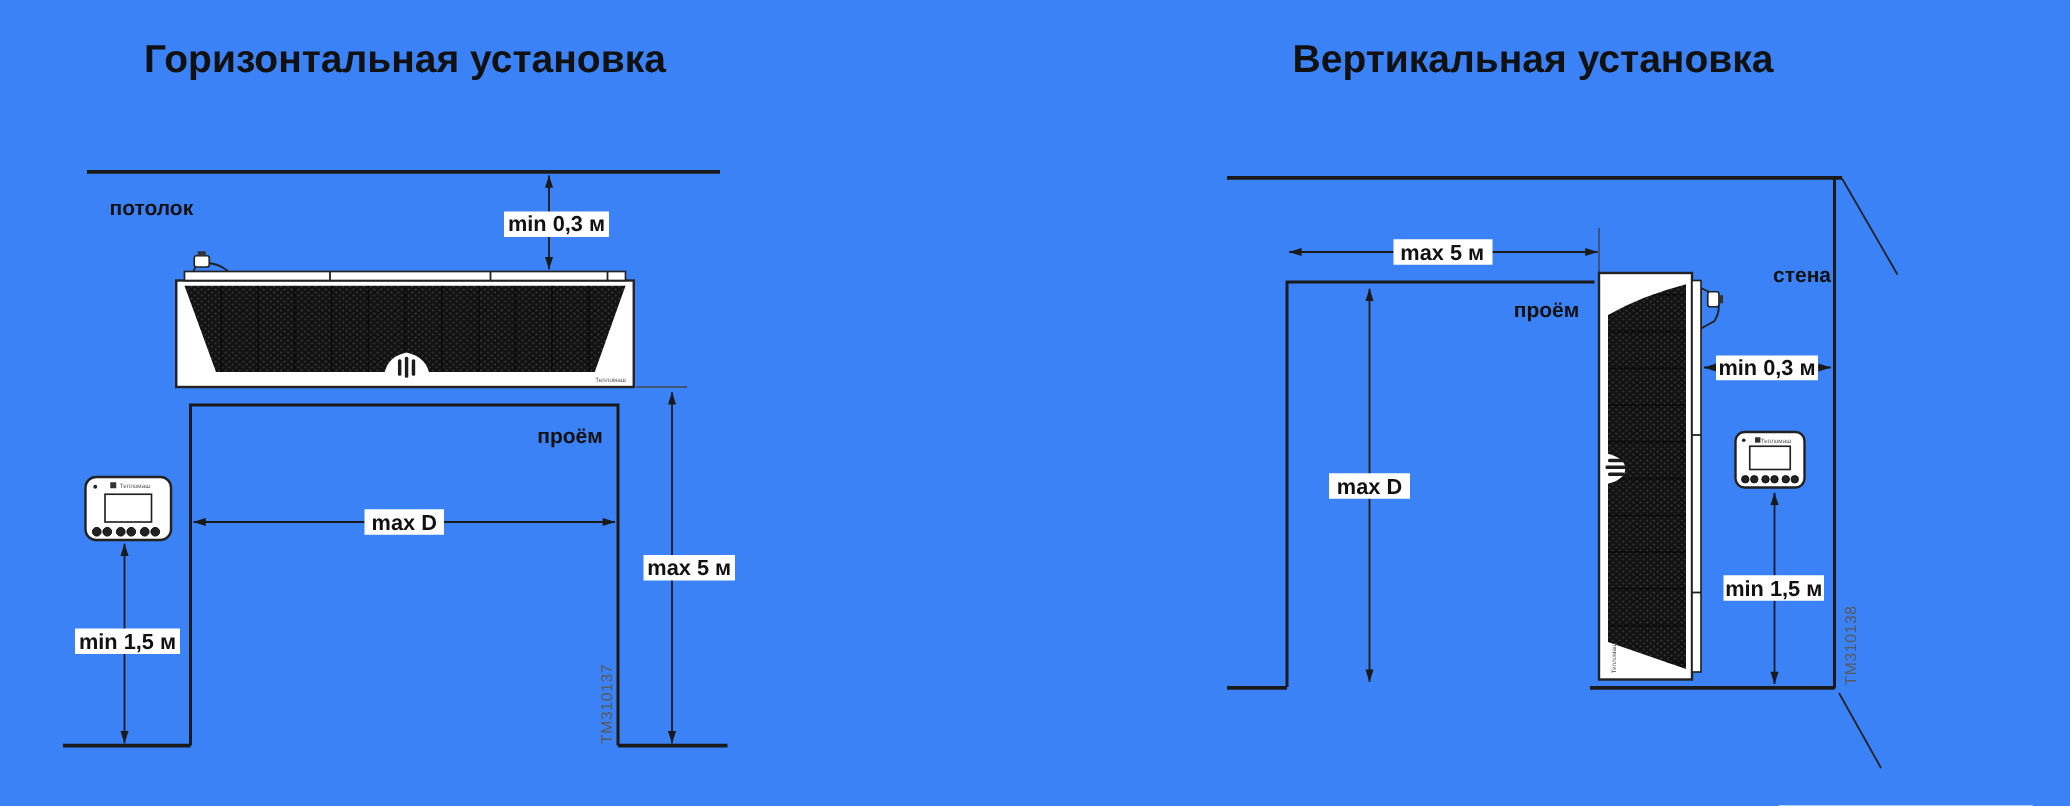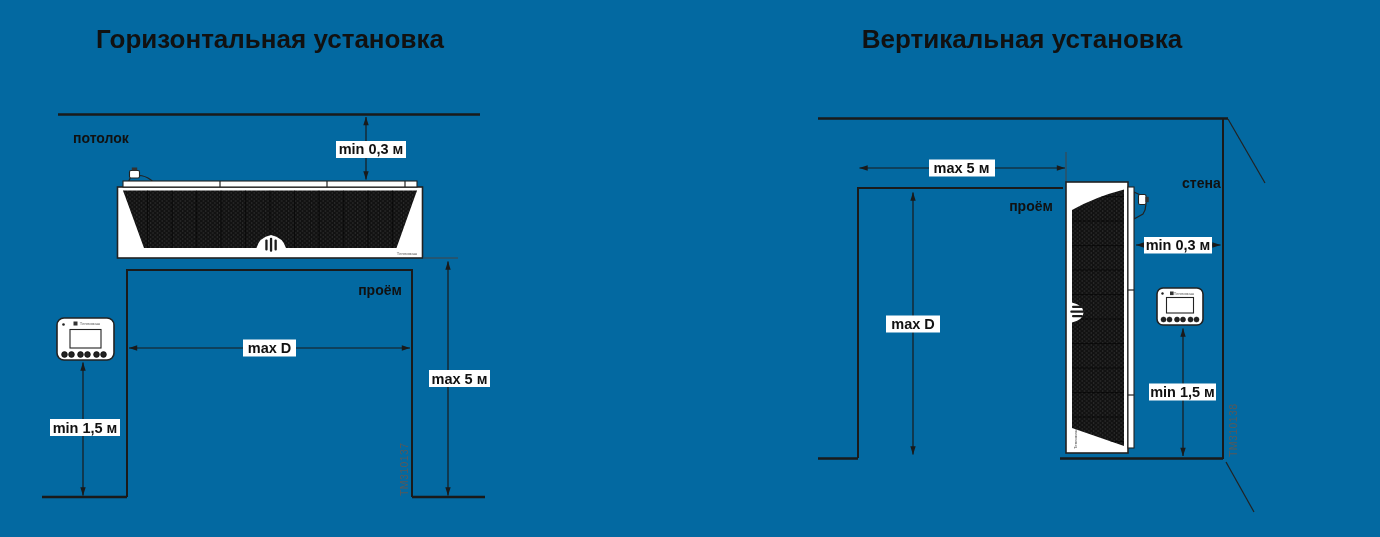--- a/index.html
+++ b/index.html
@@ -1,16 +1,16 @@
 <!DOCTYPE html>
 <html><head>
 <meta charset="utf-8">
 <style>
   html,body{margin:0;padding:0;background:#fff;}
-  .stage{position:relative;width:1380px;height:537px;background:#0369a1;overflow:hidden;}
+  .stage{position:relative;width:1380px;height:537px;background:#3b82f6;overflow:hidden;}
   text{font-family:"Liberation Sans", sans-serif;}
   .t-title{font-size:26px;font-weight:700;fill:#111;}
   .t-label{font-size:14px;font-weight:700;fill:#111;}
   .t-dim{font-size:14.5px;font-weight:700;fill:#111;}
   .t-fig{font-size:10.5px;font-weight:400;fill:#595959;letter-spacing:.4px;}
   .t-brand{font-size:4.2px;font-weight:400;fill:#555;}
   .ln-heavy{stroke:#1a1a1a;stroke-width:2.5;fill:none;}
   .ln-wall{stroke:#1a1a1a;stroke-width:2;fill:none;}
   .ln-dim{stroke:#1a1a1a;stroke-width:1.2;fill:none;}
   .ln-ext{stroke:#444;stroke-width:1;fill:none;}

